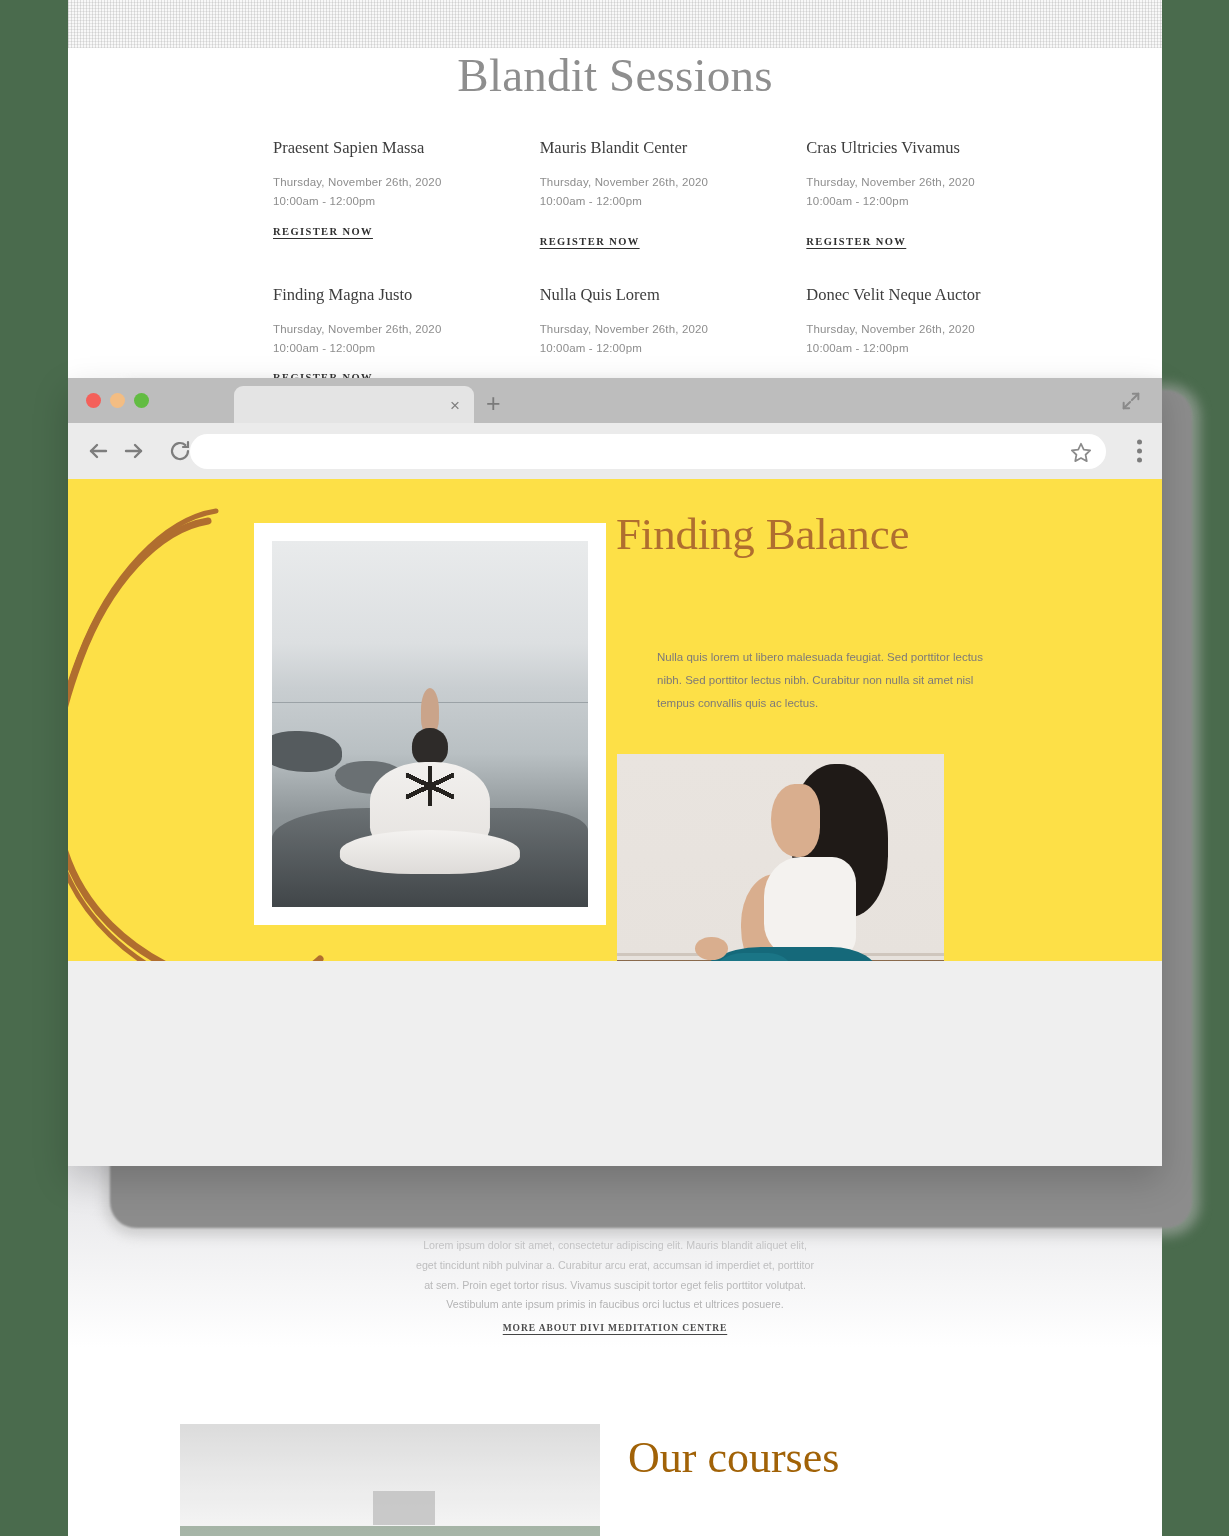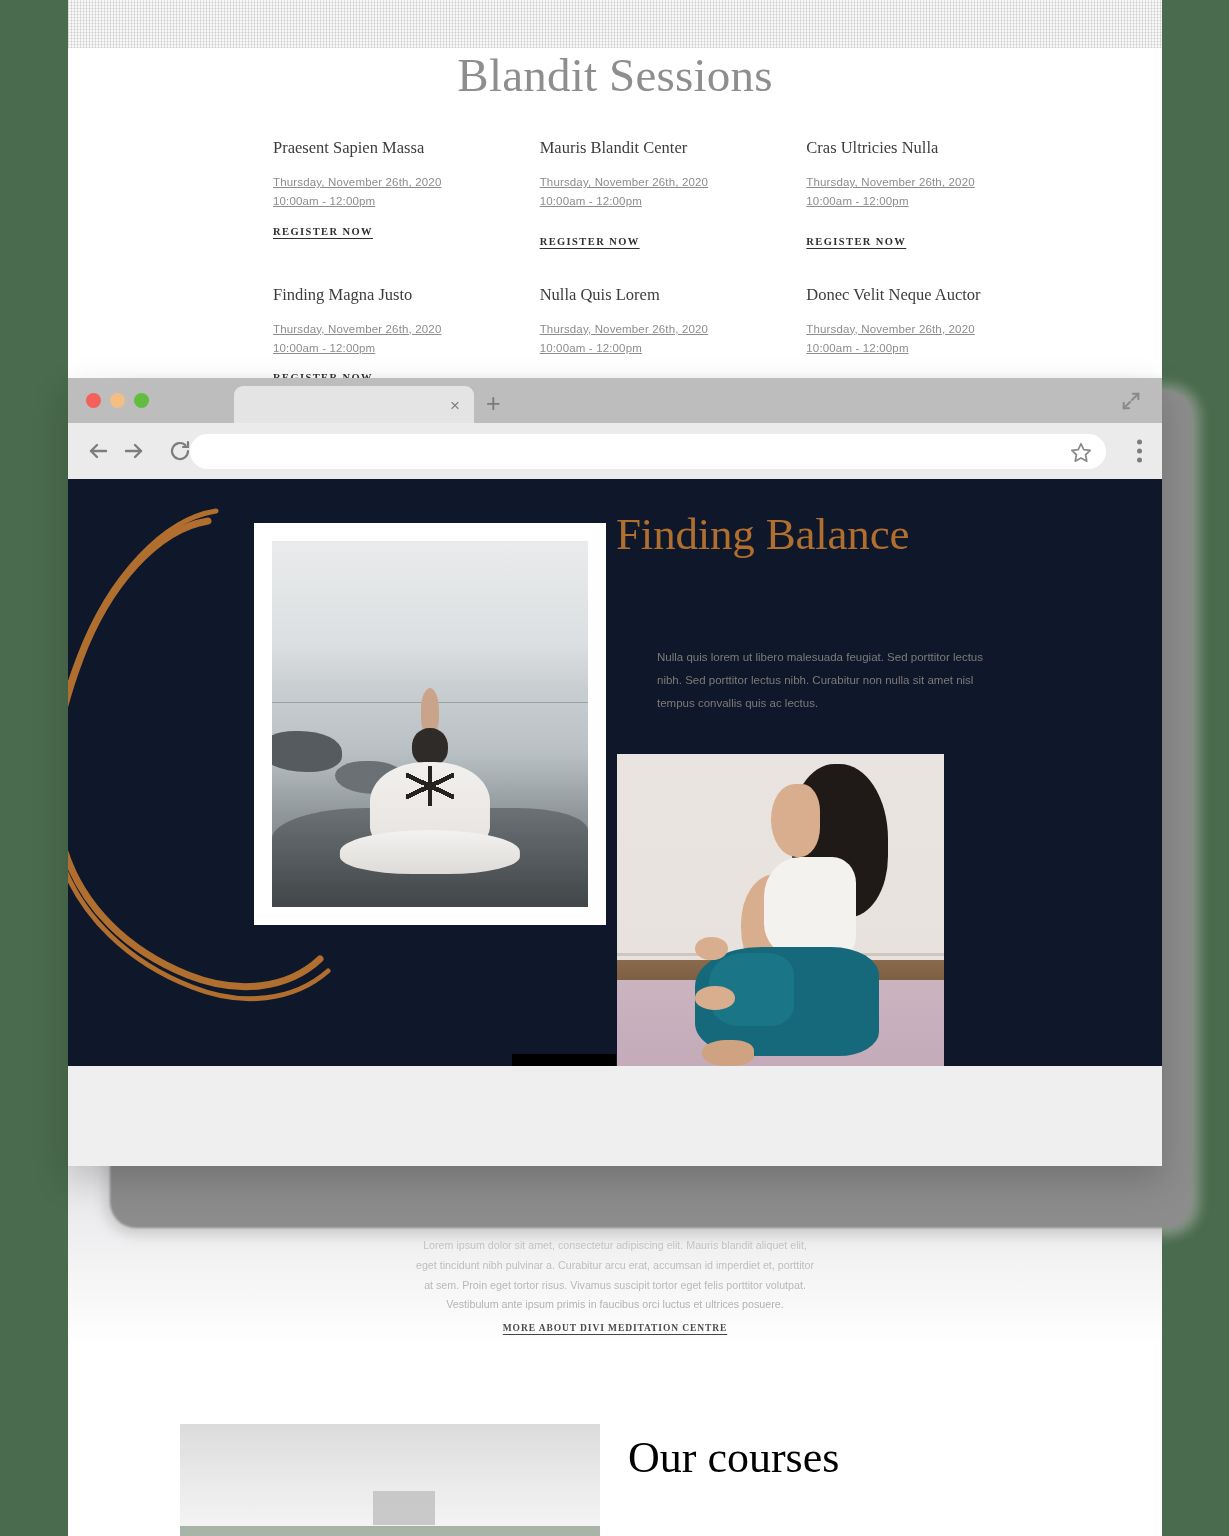--- a/index.html
+++ b/index.html
@@ -71,21 +71,20 @@
     color: #3d3d3d;
     margin-bottom: 15px;
     white-space: nowrap;
   }
 
   .session-meta {
     font-size: 11.5px;
     color: #8d8d8d;
     line-height: 1.68;
     letter-spacing: .15px;
-    text-decoration: underline;
   }
 
   .session-link {
     display: inline-block;
     margin-top: 14px;
     font-family: "Liberation Serif", serif;
     font-size: 10.5px;
     font-weight: bold;
     letter-spacing: 1.4px;
     color: #2f2f2f;
@@ -138,21 +137,21 @@
     text-decoration: underline;
     text-underline-offset: 3px;
   }
 
   .bg-courses-title {
     position: absolute;
     left: 560px;
     top: 1432px;
     font-family: "Liberation Serif", serif;
     font-size: 44px;
-    color: #000000;
+    color: #a16207;
   }
 
   .bg-courses-img {
     position: absolute;
     left: 112px;
     top: 1424px;
     width: 420px;
     height: 112px;
     background: linear-gradient(#d6d6d6, #e8e8e8 55%, #f4f4f4);
     opacity: .85;
@@ -327,22 +326,22 @@
     transform: translateY(-50%);
     display: flex;
     flex-direction: column;
     gap: 4px;
   }
   .kebab i { width: 5px; height: 5px; border-radius: 50%; background: #7d7d7d; display: block; }
 
   
   .viewport {
     position: relative;
-    height: 587px;
-    background: #0f172a;
+    height: 482px;
+    background: #fde047;
     overflow: hidden;
   }
 
   .swoosh { position: absolute; left: -30px; top: 10px; width: 420px; height: 560px; }
 
   .photo-frame {
     position: absolute;
     left: 186px;
     top: 44px;
     width: 352px;
@@ -507,21 +506,21 @@
     </div>
 
     <div class="session-card">
       <div class="session-title">Mauris Blandit Center</div>
       <div class="session-meta">Thursday, November 26th, 2020</div>
       <div class="session-meta">10:00am - 12:00pm</div>
       <a class="session-link" href="#">REGISTER NOW</a>
     </div>
 
     <div class="session-card">
-      <div class="session-title">Cras Ultricies Nulla</div>
+      <div class="session-title">Cras Ultricies Vivamus</div>
       <div class="session-meta">Thursday, November 26th, 2020</div>
       <div class="session-meta">10:00am - 12:00pm</div>
       <a class="session-link" href="#">REGISTER NOW</a>
     </div>
 
     <div class="session-card">
       <div class="session-title">Finding Magna Justo</div>
       <div class="session-meta">Thursday, November 26th, 2020</div>
       <div class="session-meta">10:00am - 12:00pm</div>
       <a class="session-link" href="#">REGISTER NOW</a>

